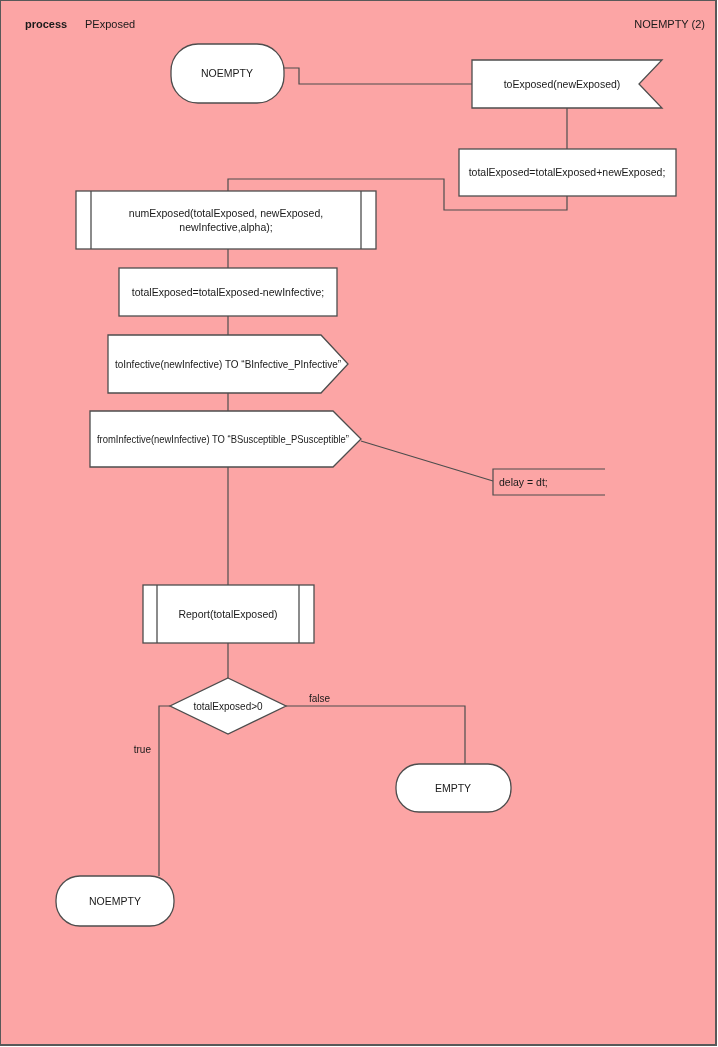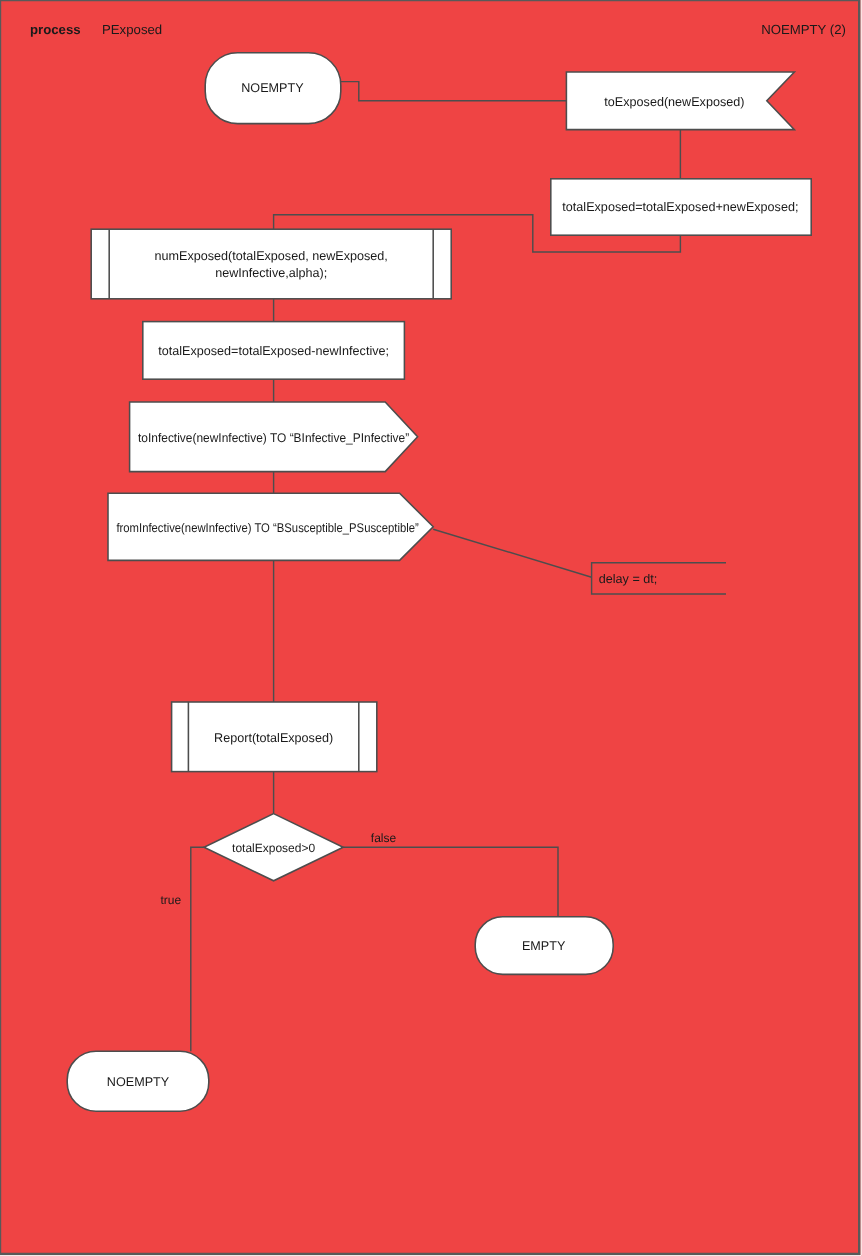--- a/index.html
+++ b/index.html
@@ -5,21 +5,21 @@
   html, body {
     margin: 0;
     padding: 0;
     background: #ffffff;
     font-family: "Liberation Sans", "DejaVu Sans", sans-serif;
   }
   .page {
     position: relative;
     width: 714px;
     height: 1043px;
-    background: #ef4444;
+    background: #fca5a5;
     border: 1px solid #595959;
     border-right-width: 2px;
     border-bottom-width: 2px;
     margin: 0;
   }
   svg { display: block; }
   .shape {
     fill: #ffffff;
     stroke: #4d4d4d;
     stroke-width: 1.3;

